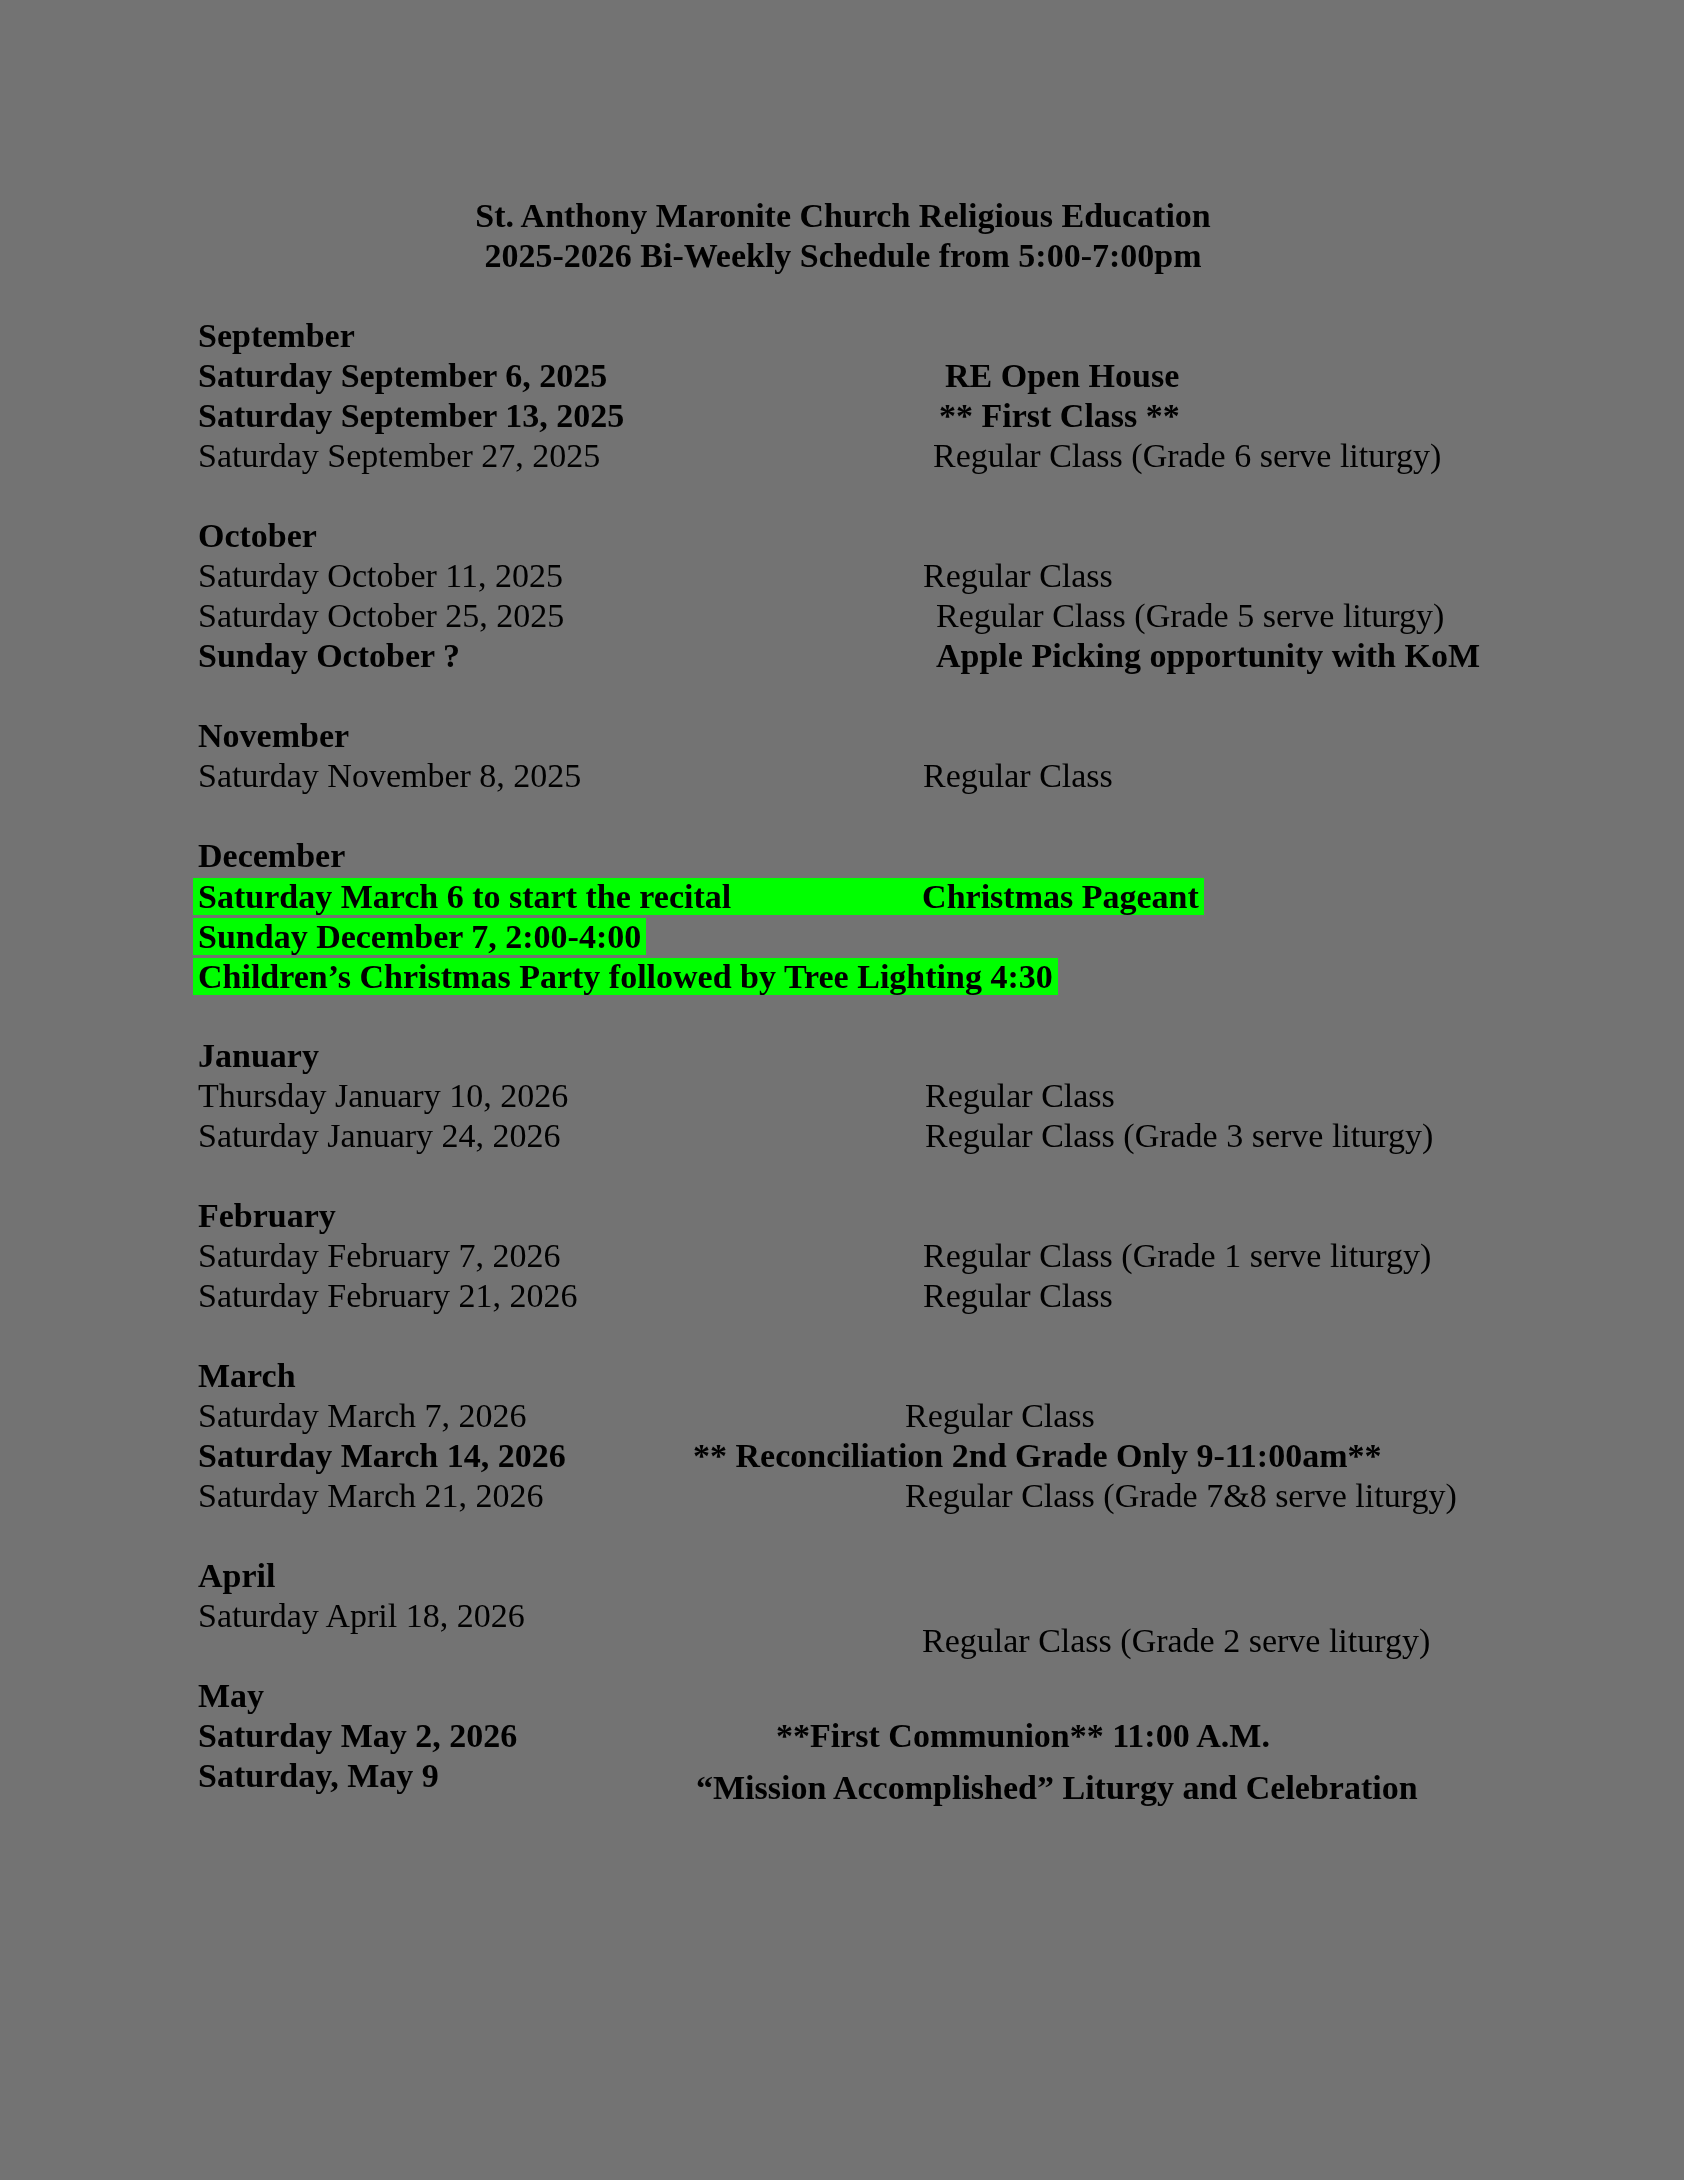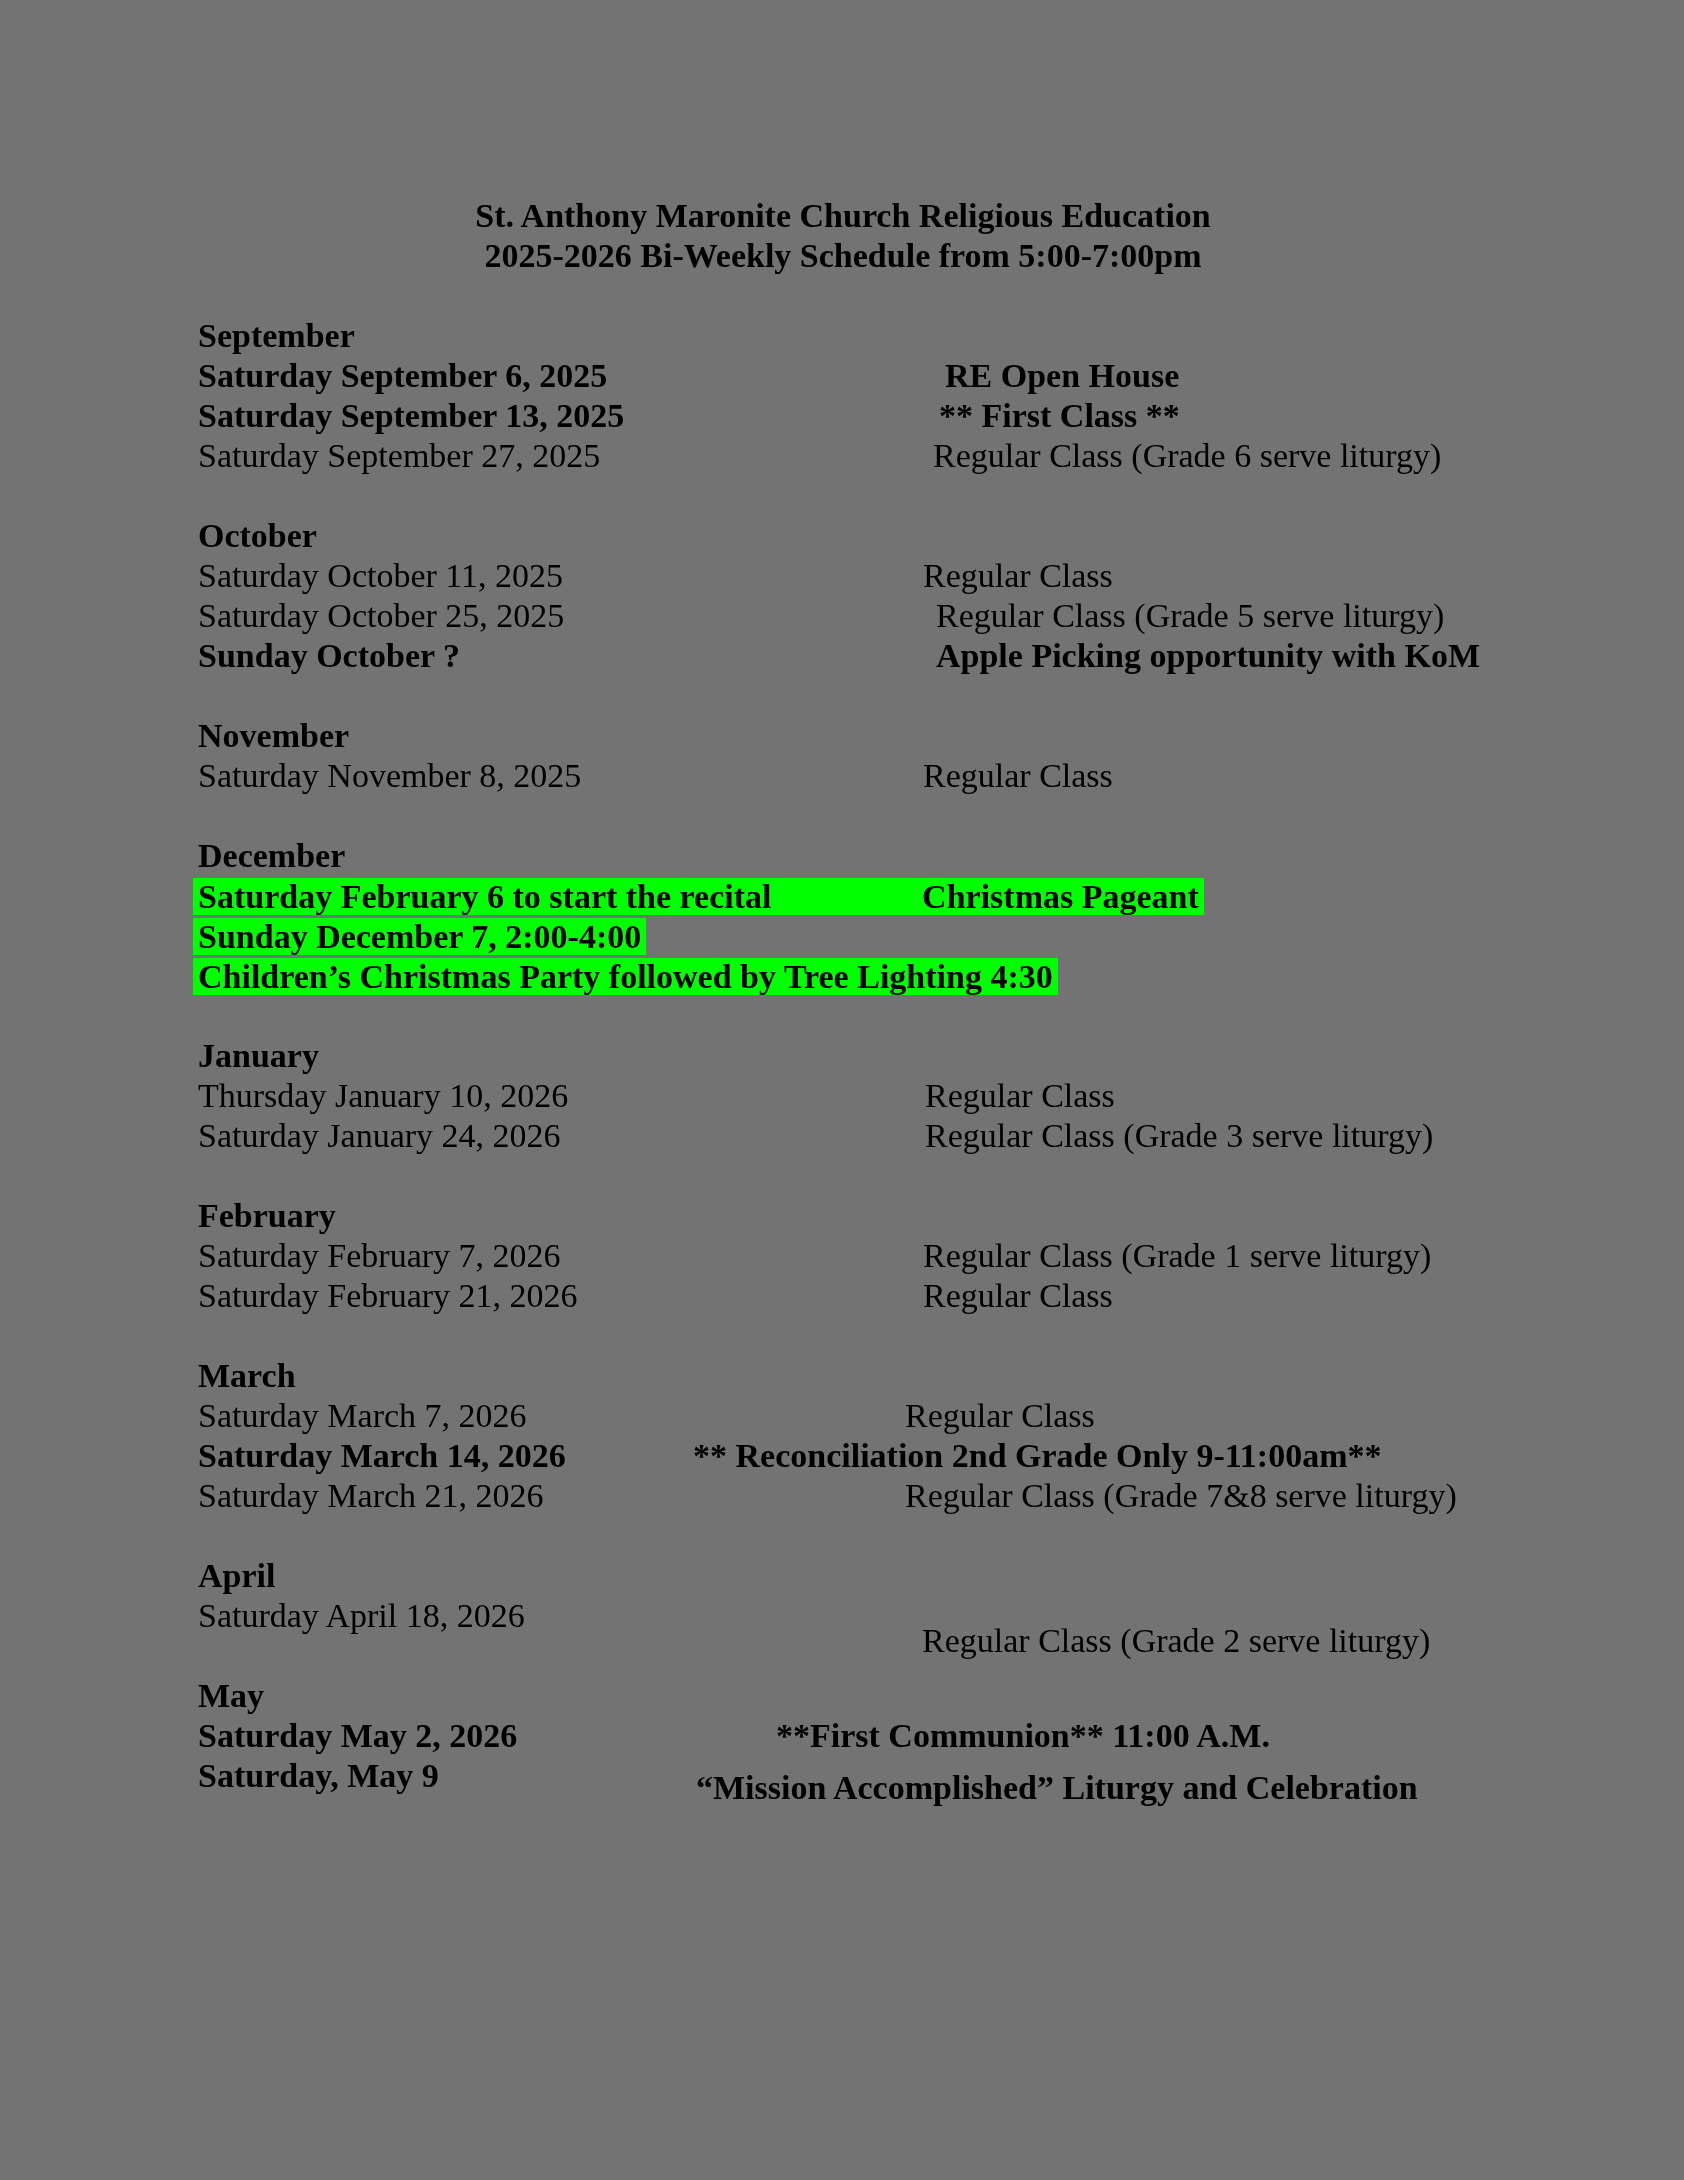--- a/index.html
+++ b/index.html
@@ -146,21 +146,21 @@
   </div>
 
 </div>
   </div>
 
   <div class="section">
     <div class="month-header">December</div>
     <div>
   <div class="row bold hl">
     <span class="hl-gap" style="width: 719px;"></span>
-    <span class="date">Saturday February 6 to start the recital</span>
+    <span class="date">Saturday March 6 to start the recital</span>
     <span class="event" style="left: 719px;">Christmas Pageant</span>
   </div>
 
   <div class="row bold hl">
 
     <span class="date">Sunday December 7, 2:00-4:00</span>
 
   </div>
 
   <div class="row bold hl">

